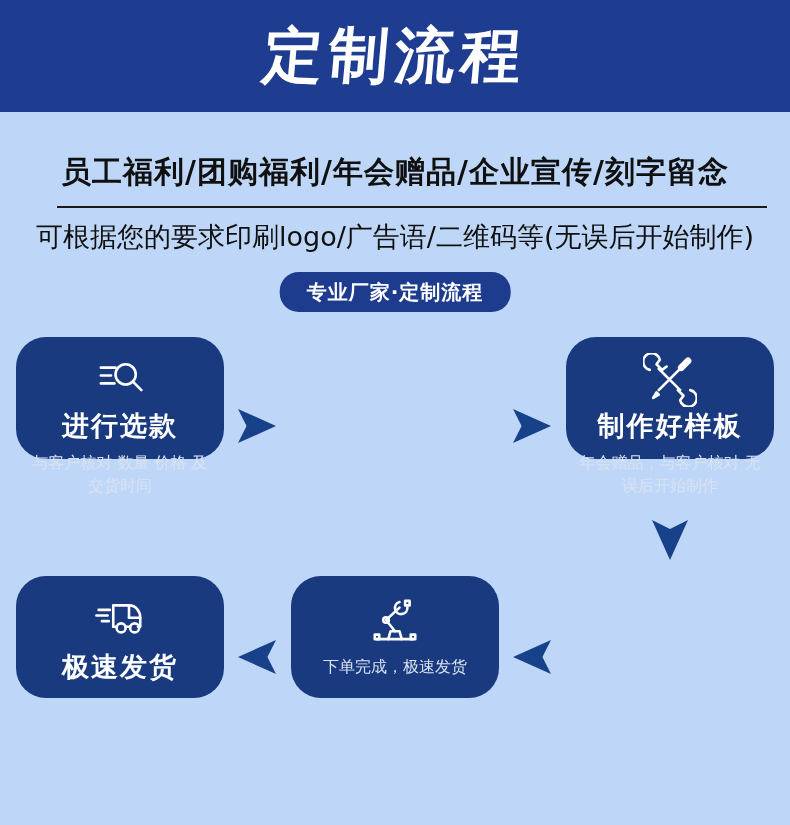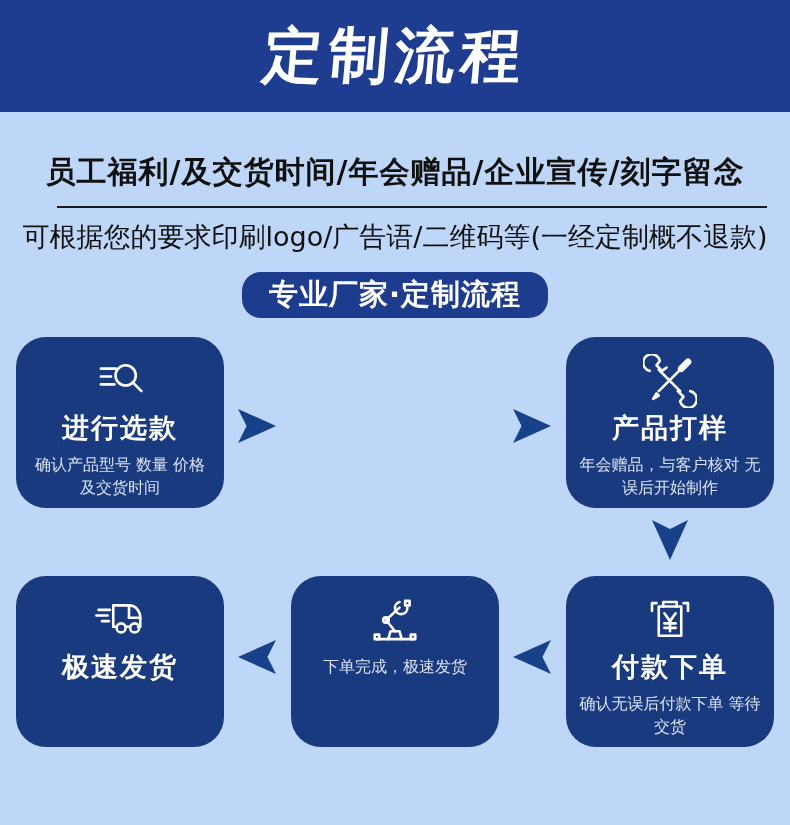--- a/index.html
+++ b/index.html
@@ -16,24 +16,24 @@
   body{font-family:"DejaVu Sans","Liberation Sans",sans-serif;}
   .page{position:relative;width:790px;height:825px;background:var(--page-bg);overflow:hidden;}
   .header{position:absolute;left:0;top:0;width:790px;height:112px;background:var(--header-bg);
     display:flex;align-items:center;justify-content:center;}
   .header .title{color:#fff;font-size:60px;font-weight:900;letter-spacing:6px;transform:skewX(-5deg);}
   .intro1{position:absolute;left:0;top:152px;width:790px;text-align:center;color:var(--ink);
     font-size:30px;font-weight:800;letter-spacing:1px;}
   .divider{position:absolute;left:57px;top:206px;width:710px;height:2px;background:#1a1a1a;}
   .intro2{position:absolute;left:0;top:219px;width:790px;text-align:center;color:var(--ink);
     font-size:27px;font-weight:400;}
-  .badge{position:absolute;left:50%;top:272px;transform:translateX(-50%);height:46px;
+  .badge{position:absolute;left:50%;top:272px;transform:translateX(-50%);height:40px;
     background:var(--badge-bg);border-radius:19px;display:flex;align-items:center;
-    padding:0 27px;color:#fff;font-size:29px;font-weight:700;letter-spacing:1px;}
-  .card{position:absolute;width:208px;height:171px;background:var(--card-bg);border-radius:30px;
+    padding:0 27px;color:#fff;font-size:20px;font-weight:700;letter-spacing:1px;}
+  .card{position:absolute;width:208px;height:122px;background:var(--card-bg);border-radius:30px;
     display:flex;flex-direction:column;align-items:center;color:#fff;}
   .card .icon{margin-top:16px;height:56px;display:flex;align-items:center;justify-content:center;}
   .card .icon svg{stroke:#fff;fill:none;stroke-width:2.3;stroke-linecap:round;stroke-linejoin:round;}
   .card .c-title{font-size:27px;font-weight:800;letter-spacing:2px;margin-top:1px;}
   .card .c-desc{font-size:16px;line-height:1.45;color:var(--card-desc);text-align:center;
     margin-top:7px;padding:0 9px;}
   .r1{top:337px;} .r2{top:576px;}
   .cx1{left:16px;} .cx2{left:291px;} .cx3{left:566px;}
   .arrow{position:absolute;}
   .arrow svg{display:block;}
@@ -41,55 +41,55 @@
 </style>
 </head>
 <body>
 
 <div class="page">
 
   <div class="header">
     <div class="title">定制流程</div>
   </div>
 
-  <div class="intro1">员工福利/及交货时间/年会赠品/企业宣传/刻字留念</div>
+  <div class="intro1">员工福利/团购福利/年会赠品/企业宣传/刻字留念</div>
   <div class="divider"></div>
-  <div class="intro2">可根据您的要求印刷logo/广告语/二维码等(一经定制概不退款)</div>
+  <div class="intro2">可根据您的要求印刷logo/广告语/二维码等(无误后开始制作)</div>
 
   <div class="badge">
     <span>专业厂家·定制流程</span>
   </div>
 
   <div class="card r1 cx1">
     <div class="icon">
       <svg width="54" height="54" viewBox="0 0 48 48">
         <line x1="7" y1="13" x2="20" y2="13"></line>
           <line x1="7" y1="20" x2="16" y2="20"></line>
           <line x1="7" y1="27" x2="19" y2="27"></line>
         <circle cx="29" cy="19" r="9"></circle>
           <line x1="35.5" y1="25.5" x2="43" y2="33"></line>
       </svg>
     </div>
     <div class="c-title">进行选款</div>
-    <div class="c-desc">确认产品型号 数量 价格 及交货时间</div>
+    <div class="c-desc">与客户核对 数量 价格 及交货时间</div>
   </div>
 
 
   <div class="card r1 cx3">
     <div class="icon">
       <svg width="54" height="54" viewBox="0 0 48 48">
         <path d="M6 15 A7.5 7.5 0 1 1 15 6 L12 10 L17 15 L21 12"></path>
         <line x1="14" y1="14" x2="33" y2="33"></line>
         <path d="M42 33 A7.5 7.5 0 1 1 33 42 L36 38 L31 33"></path>
         <path d="M40 7 L34 13" stroke-width="6"></path>
         <line x1="32" y1="15" x2="14" y2="33"></line>
         <path d="M12 35 L9 40 L14 37 Z" fill="#fff"></path>
       </svg>
     </div>
-    <div class="c-title">产品打样</div>
+    <div class="c-title">制作好样板</div>
     <div class="c-desc">年会赠品，与客户核对 无误后开始制作</div>
   </div>
 
   <div class="card r2 cx1">
     <div class="icon">
       <svg width="54" height="54" viewBox="0 0 48 48">
         <line x1="5" y1="15" x2="15" y2="15"></line>
           <line x1="3" y1="20" x2="13" y2="20"></line>
           <line x1="8" y1="25" x2="14" y2="25"></line>
         <path d="M18 30 V11 H32 C38 11 42 16 42 22 V30 H40"></path>
@@ -113,37 +113,20 @@
         <path d="M18 41 L20 34 H28 L30 41"></path>
         <polyline points="24,34 16,24 28,13"></polyline>
         <circle cx="16" cy="24" r="2.5"></circle>
         <path d="M28 8 A5.5 5.5 0 1 0 35 13"></path>
         <rect x="33" y="7" width="4" height="4"></rect>
       </svg>
     </div>
     <div class="c-desc">下单完成，极速发货</div>
   </div>
 
-  <div class="card r2 cx3">
-    <div class="icon">
-      <svg width="54" height="54" viewBox="0 0 48 48">
-        <path d="M12 9 H8 V16"></path>
-          <path d="M36 9 H40 V16"></path>
-        <path d="M18 12 V8 H30 V12"></path>
-        <rect x="14" y="12" width="20" height="26"></rect>
-        <line x1="19" y1="18" x2="24" y2="25"></line>
-          <line x1="29" y1="18" x2="24" y2="25"></line>
-        <line x1="24" y1="25" x2="24" y2="34"></line>
-        <line x1="19" y1="27" x2="29" y2="27"></line>
-          <line x1="19" y1="31" x2="29" y2="31"></line>
-      </svg>
-    </div>
-    <div class="c-title">付款下单</div>
-    <div class="c-desc">确认无误后付款下单 等待交货</div>
-  </div>
 
   <div class="arrow" style="left:238px;top:408px;">
     <svg width="38" height="36" viewBox="0 0 40 36">
         <polygon points="0,0 9,18 0,36 40,18"></polygon>
       </svg>
   </div>
   <div class="arrow" style="left:513px;top:408px;">
     <svg width="38" height="36" viewBox="0 0 40 36">
         <polygon points="0,0 9,18 0,36 40,18"></polygon>
       </svg>

